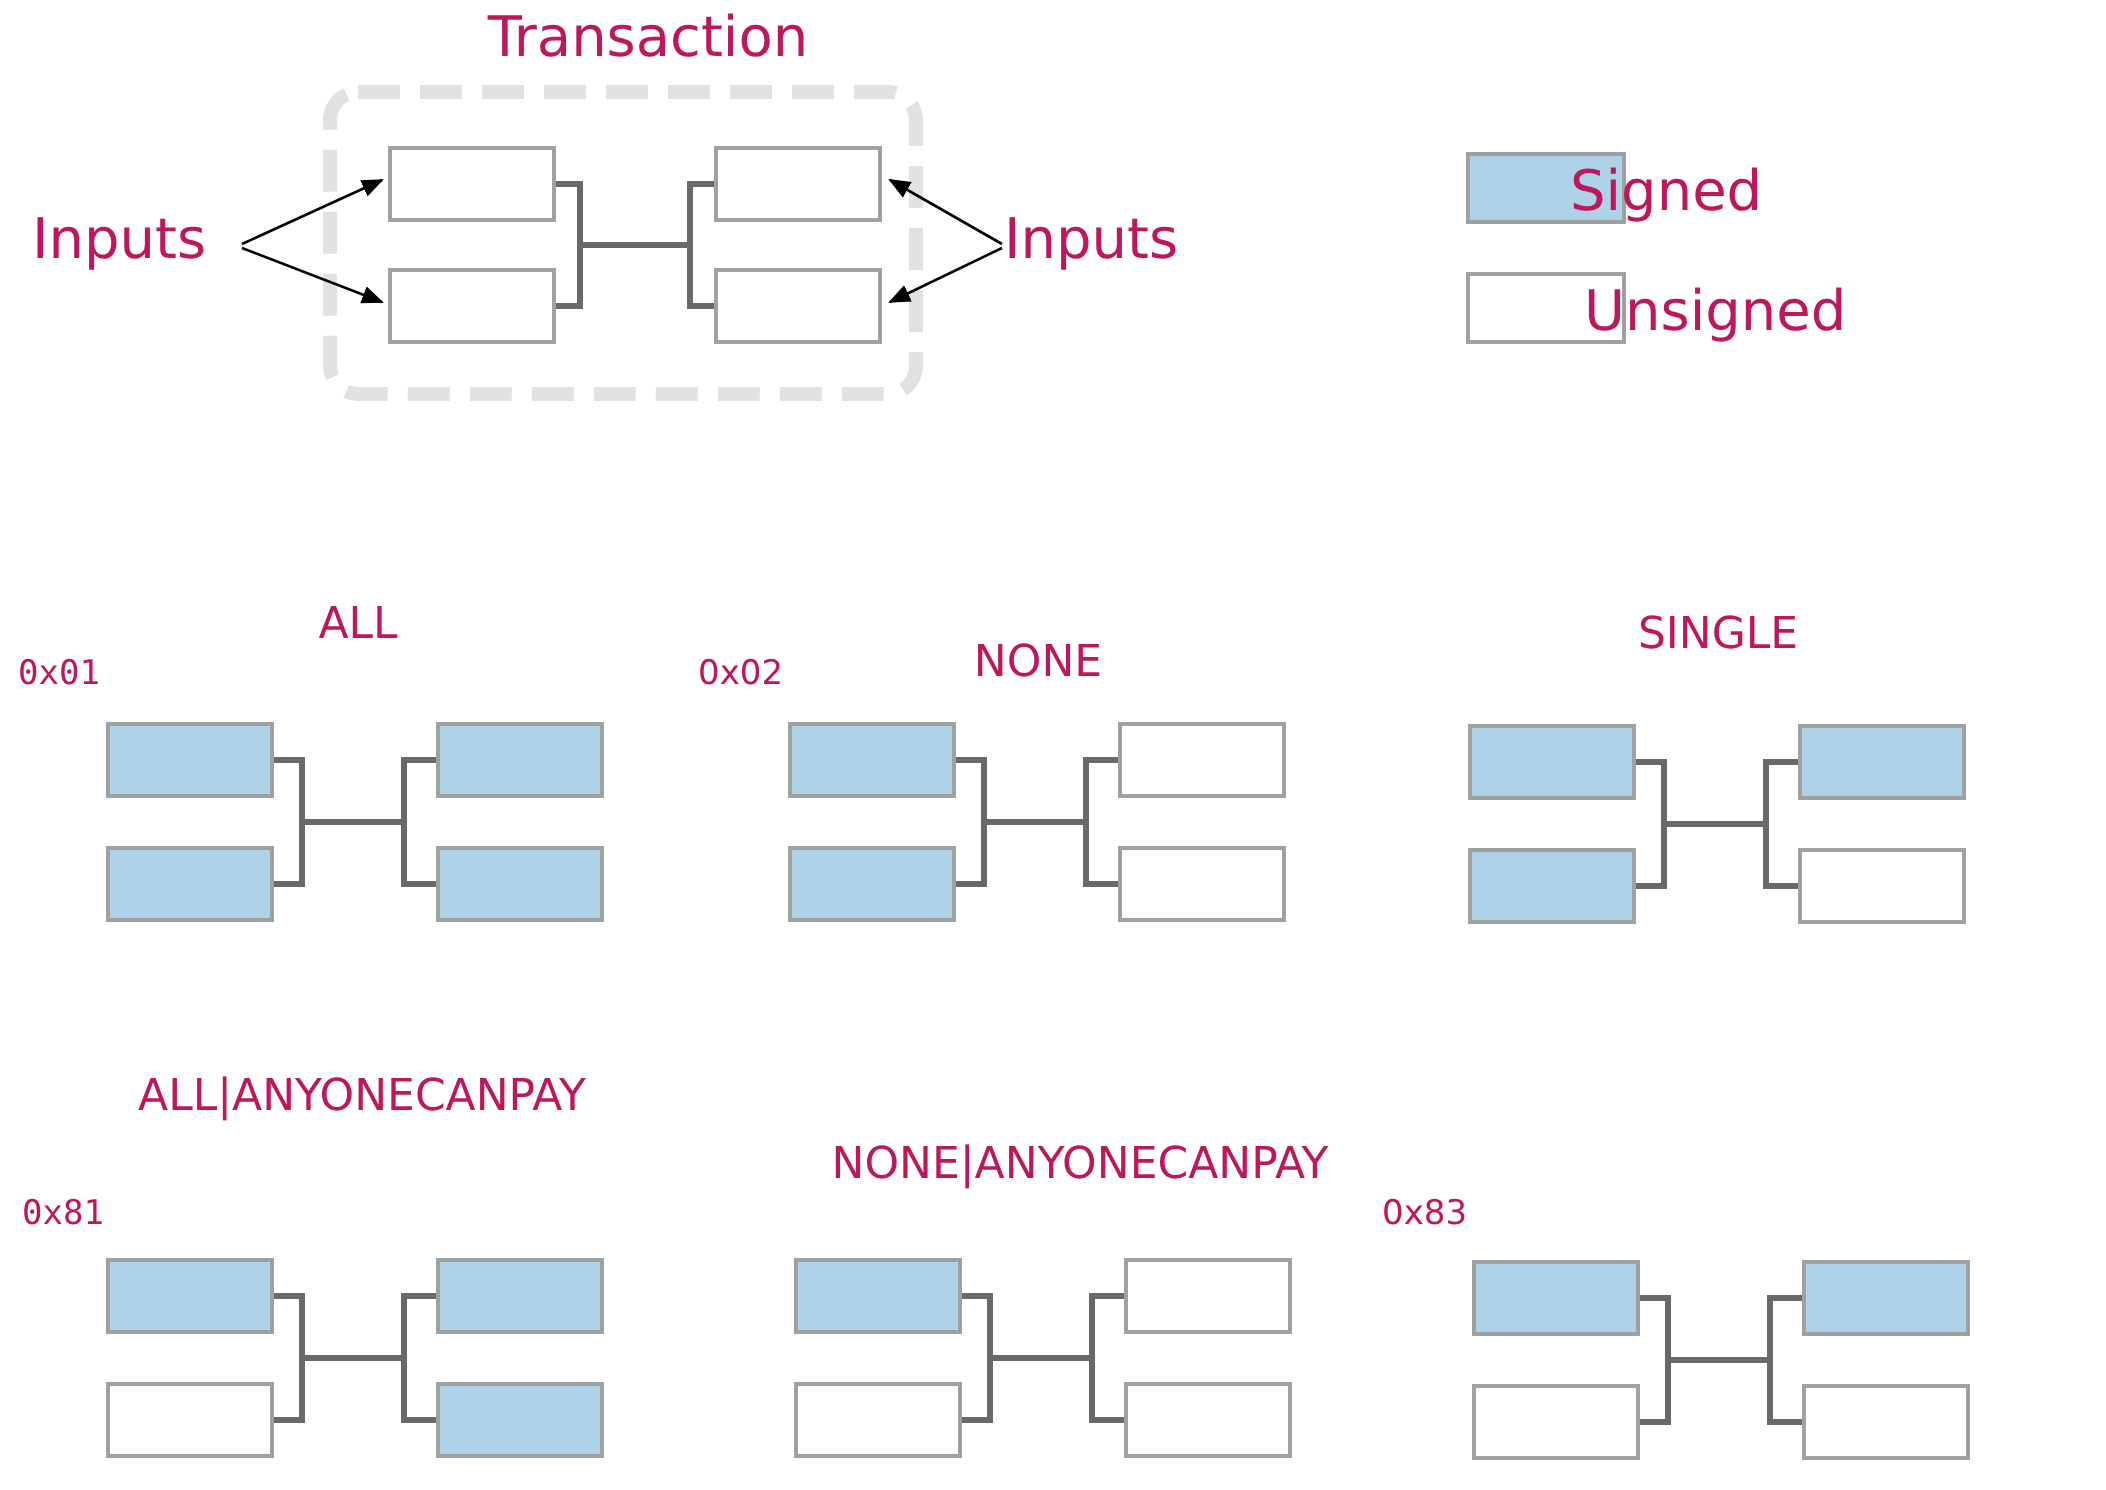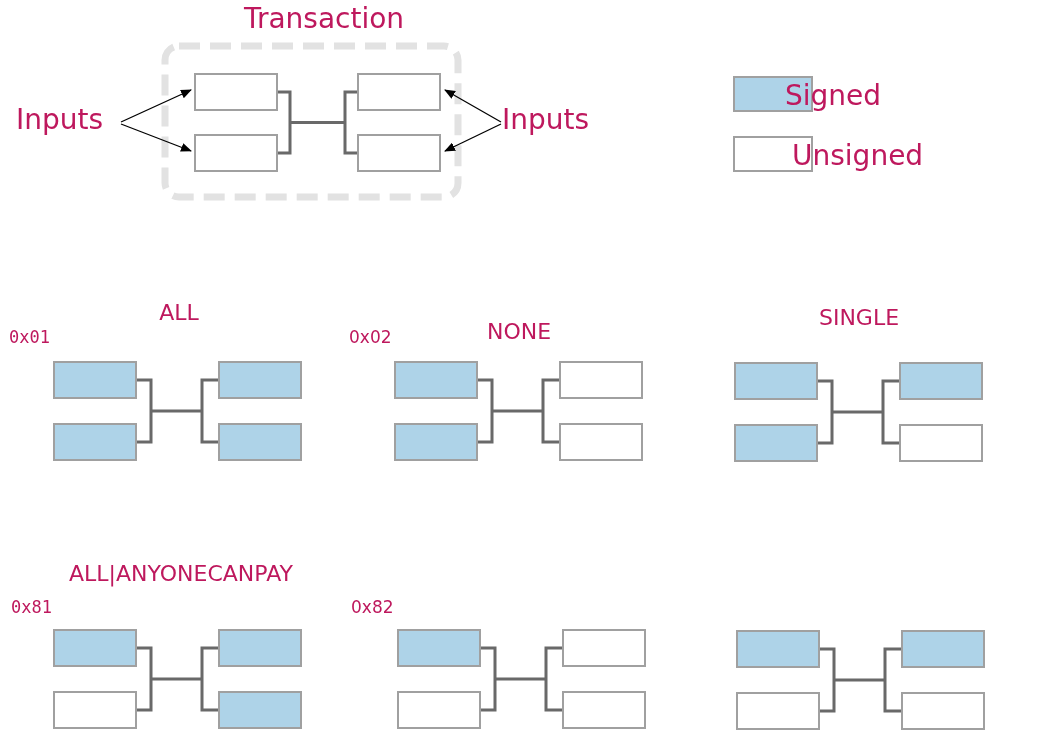--- a/index.html
+++ b/index.html
@@ -84,43 +84,44 @@
   <svg class="abs" style="left:734px;top:362px;" width="250" height="102" viewBox="0 0 250 102">
     <path d="M83 19 H98 V81 H83" fill="none" stroke-width="3" stroke="#696969"></path>
     <path d="M167 19 H149 V81 H167" fill="none" stroke-width="3" stroke="#696969"></path>
     <path d="M98 50 H149" fill="none" stroke-width="3" stroke="#696969"></path>
     <rect x="1" y="1" width="82" height="36" stroke-width="2" fill="#AED3E8" stroke="#A0A0A0"></rect>
     <rect x="1" y="63" width="82" height="36" stroke-width="2" fill="#AED3E8" stroke="#A0A0A0"></rect>
     <rect x="166" y="1" width="82" height="36" stroke-width="2" fill="#AED3E8" stroke="#A0A0A0"></rect>
     <rect x="166" y="63" width="82" height="36" stroke-width="2" fill="#FFFFFF" stroke="#A0A0A0"></rect>
   </svg>
 
-  <div class="abs dg-title" style="left:11px;top:562px;">ALL|ANYONECANPAY</div>
+  <div class="abs dg-title" style="left:11px;top:537px;">ALL|ANYONECANPAY</div>
   <div class="abs dg-code mono" style="left:11px;top:598px;">0x81</div>
   <svg class="abs" style="left:53px;top:629px;" width="250" height="102" viewBox="0 0 250 102">
     <path d="M83 19 H98 V81 H83" fill="none" stroke-width="3" stroke="#696969"></path>
     <path d="M167 19 H149 V81 H167" fill="none" stroke-width="3" stroke="#696969"></path>
     <path d="M98 50 H149" fill="none" stroke-width="3" stroke="#696969"></path>
     <rect x="1" y="1" width="82" height="36" stroke-width="2" fill="#AED3E8" stroke="#A0A0A0"></rect>
     <rect x="1" y="63" width="82" height="36" stroke-width="2" fill="#FFFFFF" stroke="#A0A0A0"></rect>
     <rect x="166" y="1" width="82" height="36" stroke-width="2" fill="#AED3E8" stroke="#A0A0A0"></rect>
     <rect x="166" y="63" width="82" height="36" stroke-width="2" fill="#AED3E8" stroke="#A0A0A0"></rect>
   </svg>
 
-  <div class="abs dg-code" style="left:351px;top:598px;">0x82</div>
+  <div class="abs dg-title" style="left:370px;top:571px;">NONE|ANYONECANPAY</div>
   <svg class="abs" style="left:397px;top:629px;" width="250" height="102" viewBox="0 0 250 102">
     <path d="M83 19 H98 V81 H83" fill="none" stroke-width="3" stroke="#696969"></path>
     <path d="M167 19 H149 V81 H167" fill="none" stroke-width="3" stroke="#696969"></path>
     <path d="M98 50 H149" fill="none" stroke-width="3" stroke="#696969"></path>
     <rect x="1" y="1" width="82" height="36" stroke-width="2" fill="#AED3E8" stroke="#A0A0A0"></rect>
     <rect x="1" y="63" width="82" height="36" stroke-width="2" fill="#FFFFFF" stroke="#A0A0A0"></rect>
     <rect x="166" y="1" width="82" height="36" stroke-width="2" fill="#FFFFFF" stroke="#A0A0A0"></rect>
     <rect x="166" y="63" width="82" height="36" stroke-width="2" fill="#FFFFFF" stroke="#A0A0A0"></rect>
   </svg>
 
+  <div class="abs dg-code" style="left:691px;top:598px;">0x83</div>
   <svg class="abs" style="left:736px;top:630px;" width="250" height="102" viewBox="0 0 250 102">
     <path d="M83 19 H98 V81 H83" fill="none" stroke-width="3" stroke="#696969"></path>
     <path d="M167 19 H149 V81 H167" fill="none" stroke-width="3" stroke="#696969"></path>
     <path d="M98 50 H149" fill="none" stroke-width="3" stroke="#696969"></path>
     <rect x="1" y="1" width="82" height="36" stroke-width="2" fill="#AED3E8" stroke="#A0A0A0"></rect>
     <rect x="1" y="63" width="82" height="36" stroke-width="2" fill="#FFFFFF" stroke="#A0A0A0"></rect>
     <rect x="166" y="1" width="82" height="36" stroke-width="2" fill="#AED3E8" stroke="#A0A0A0"></rect>
     <rect x="166" y="63" width="82" height="36" stroke-width="2" fill="#FFFFFF" stroke="#A0A0A0"></rect>
   </svg>
 

